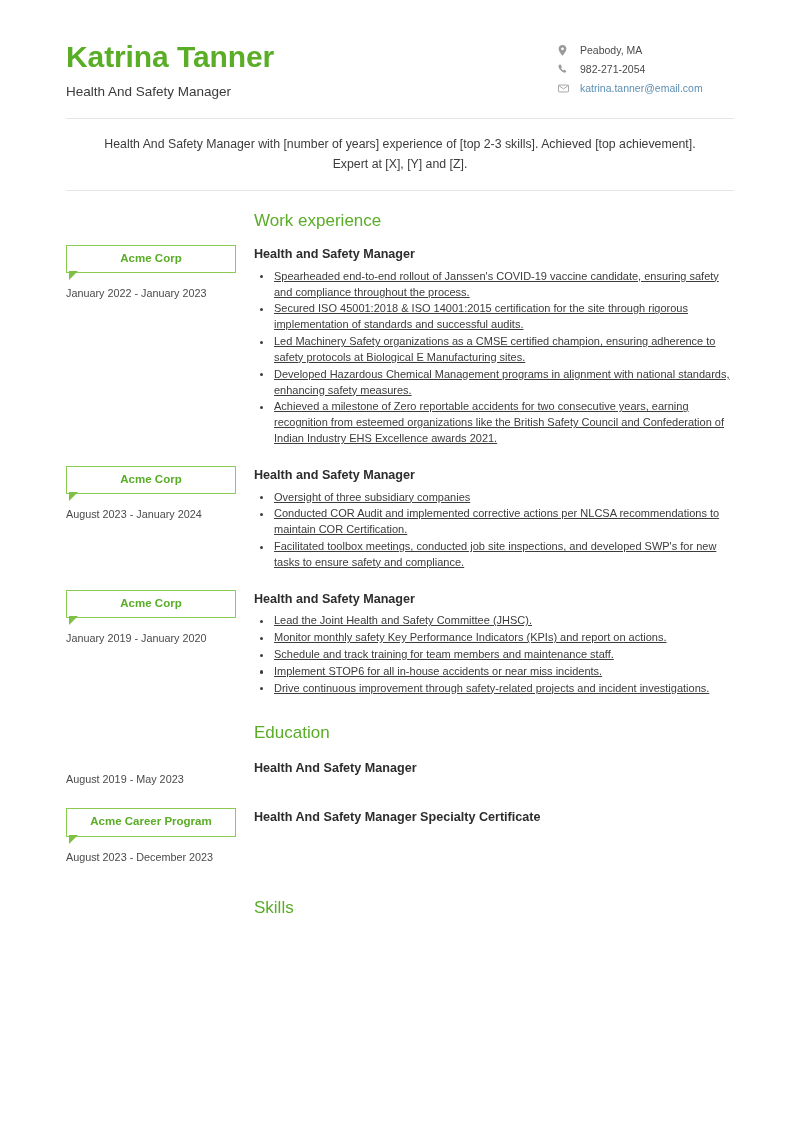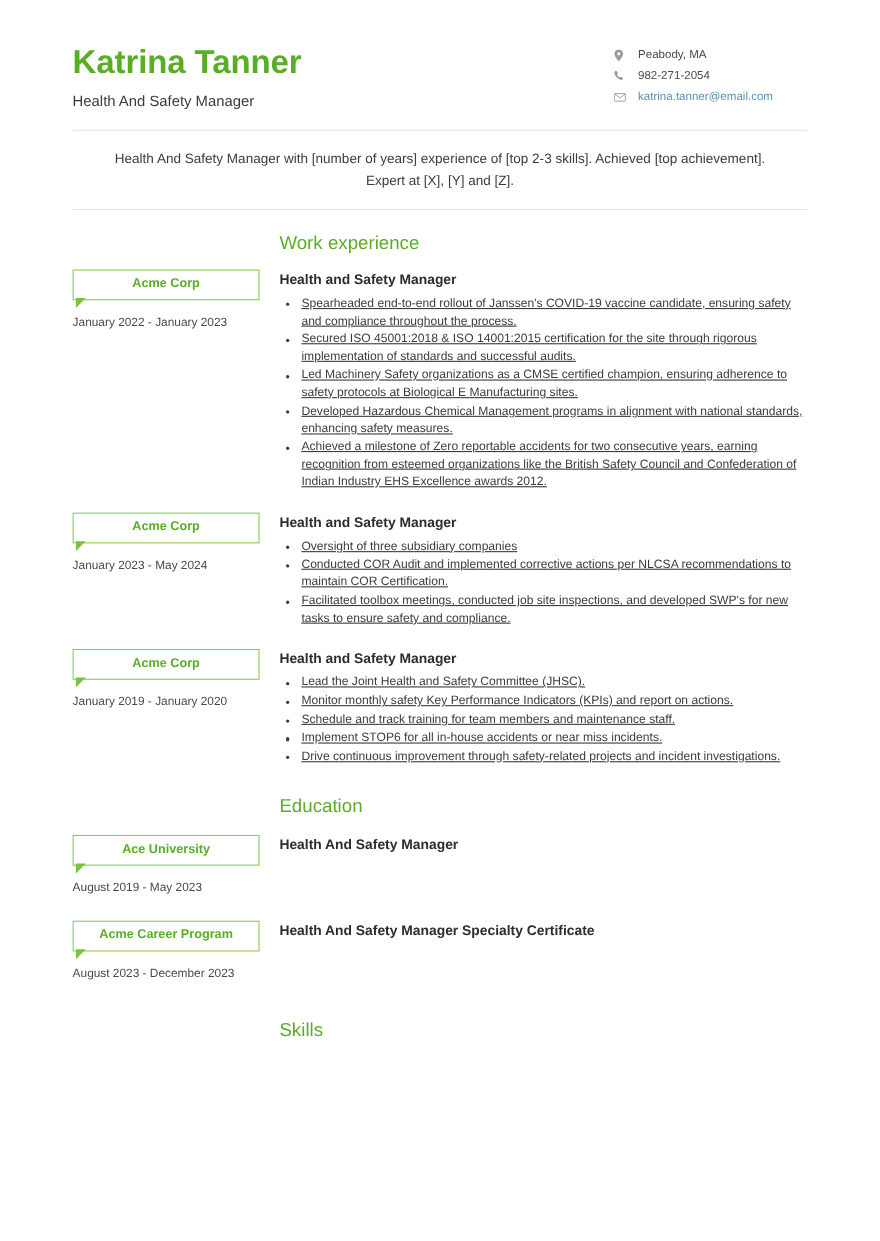--- a/index.html
+++ b/index.html
@@ -251,29 +251,29 @@
         <div class="chip">Acme Corp</div>
         <div class="chip-dates">January 2022 - January 2023</div>
       </div>
       <div>
         <h3 class="role-title">Health and Safety Manager</h3>
         <ul class="bullets">
           <li>Spearheaded end-to-end rollout of Janssen's COVID-19 vaccine candidate, ensuring safety and compliance throughout the process.</li>
           <li>Secured ISO 45001:2018 &amp; ISO 14001:2015 certification for the site through rigorous implementation of standards and successful audits.</li>
           <li>Led Machinery Safety organizations as a CMSE certified champion, ensuring adherence to safety protocols at Biological E Manufacturing sites.</li>
           <li>Developed Hazardous Chemical Management programs in alignment with national standards, enhancing safety measures.</li>
-          <li>Achieved a milestone of Zero reportable accidents for two consecutive years, earning recognition from esteemed organizations like the British Safety Council and Confederation of Indian Industry EHS Excellence awards 2012.</li>
+          <li>Achieved a milestone of Zero reportable accidents for two consecutive years, earning recognition from esteemed organizations like the British Safety Council and Confederation of Indian Industry EHS Excellence awards 2021.</li>
         </ul>
       </div>
     </div>
 
     <div class="entry">
       <div>
         <div class="chip">Acme Corp</div>
-        <div class="chip-dates">January 2023 - May 2024</div>
+        <div class="chip-dates">August 2023 - January 2024</div>
       </div>
       <div>
         <h3 class="role-title">Health and Safety Manager</h3>
         <ul class="bullets">
           <li>Oversight of three subsidiary companies</li>
           <li>Conducted COR Audit and implemented corrective actions per NLCSA recommendations to maintain COR Certification.</li>
           <li>Facilitated toolbox meetings, conducted job site inspections, and developed SWP's for new tasks to ensure safety and compliance.</li>
         </ul>
       </div>
     </div>
@@ -298,21 +298,20 @@
   </div>
 
   <div class="section edu-head">
     <h2 class="section-title">Education</h2>
   </div>
 
   <div>
 
     <div class="entry edu-entry">
       <div>
-        <div class="chip">Ace University</div>
         <div class="chip-dates">August 2019 - May 2023</div>
       </div>
       <div>
         <h3 class="edu-degree">Health And Safety Manager</h3>
       </div>
     </div>
 
     <div class="entry edu-entry">
       <div>
         <div class="chip">Acme Career Program</div>

